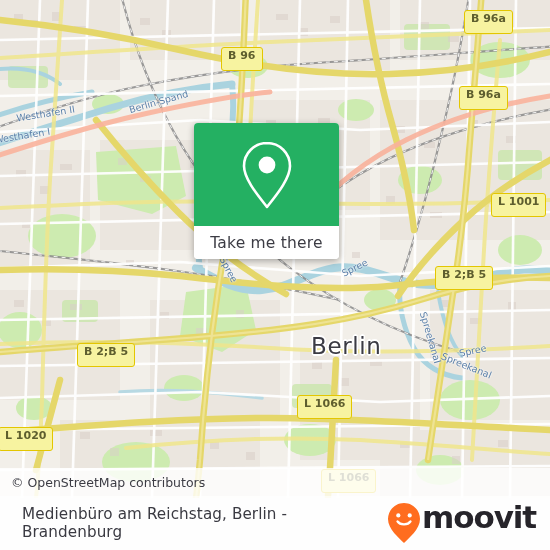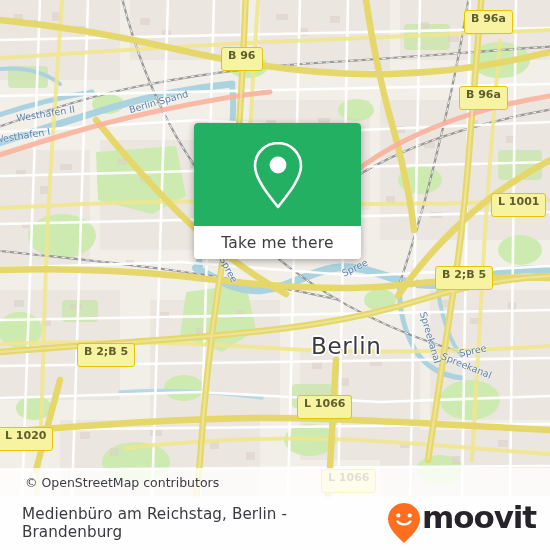--- a/index.html
+++ b/index.html
@@ -56,21 +56,21 @@
     color: #5e5e2e;
     padding: 1px 6px 8px 6px;
     line-height: 13px;
     white-space: nowrap;
   }
 
   
   #popup-card {
     position: absolute;
     left: 194px; top: 123px;
-    width: 167px; height: 136px;
+    width: 145px; height: 136px;
     background: #ffffff;
     border-radius: 4px;
     box-shadow: 0 2px 7px rgba(0,0,0,0.32);
     overflow: hidden;
     display: flex;
     flex-direction: column;
   }
   #popup-image {
     flex: 0 0 103px;
     background: #24b062;
@@ -93,21 +93,20 @@
   }
 
   
   #attribution-bar {
     position: absolute;
     left: 0; top: 468px;
     width: 550px; height: 28px;
     background: rgba(255,255,255,0.80);
     display: flex;
     align-items: center;
-    padding-left: 14px;
   }
   #attribution-text {
     font-family: "DejaVu Sans", sans-serif;
     font-size: 12.5px;
     color: #3c3c44;
     padding-left: 11px;
   }
 
   
   #footer {

